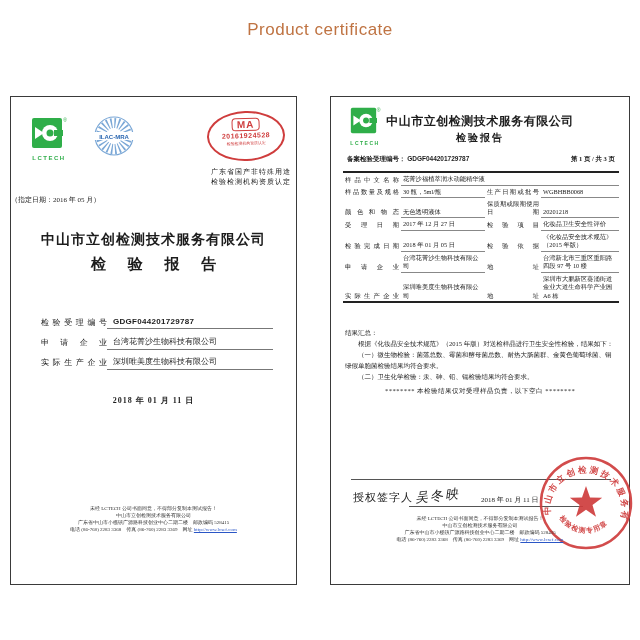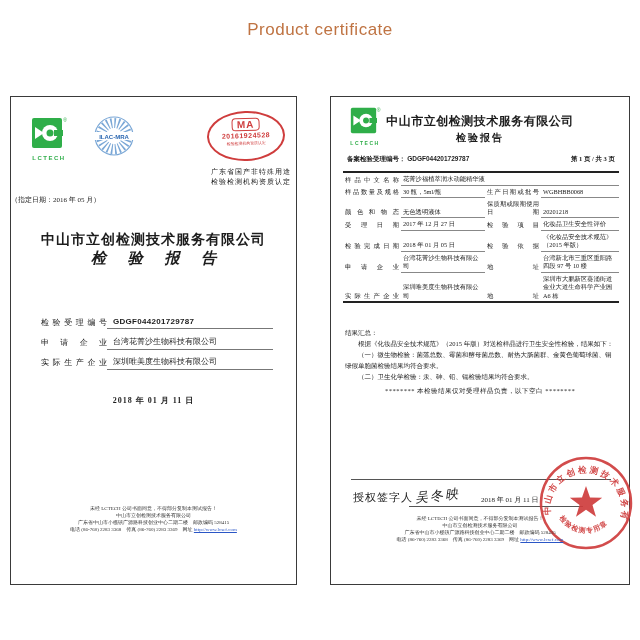--- a/index.html
+++ b/index.html
@@ -143,21 +143,21 @@
       <div class="ma-sub">检验检测机构资质认定</div>
     </div>
 
     <div class="agency" style="left:120px; top:70px; width:160px;">
       <div>广东省国产非特殊用途</div>
       <div>检验检测机构资质认定</div>
     </div>
     <div class="designation" style="top:98px;">（指定日期：2016 年 05 月）</div>
 
     <div class="company-l" style="top:134px;">中山市立创检测技术服务有限公司</div>
-    <div class="report-l" style="top:152px;font-style:italic;">检 验 报 告</div>
+    <div class="report-l" style="top:158px;">检 验 报 告</div>
 
     <div class="fields">
       <div class="f-row">
         <span class="f-label">检验受理编号</span>
         <span class="f-value num">GDGF044201729787</span>
       </div>
       <div class="f-row">
         <span class="f-label">申 请 企 业</span>
         <span class="f-value">台湾花菁沙生物科技有限公司</span>
       </div>

